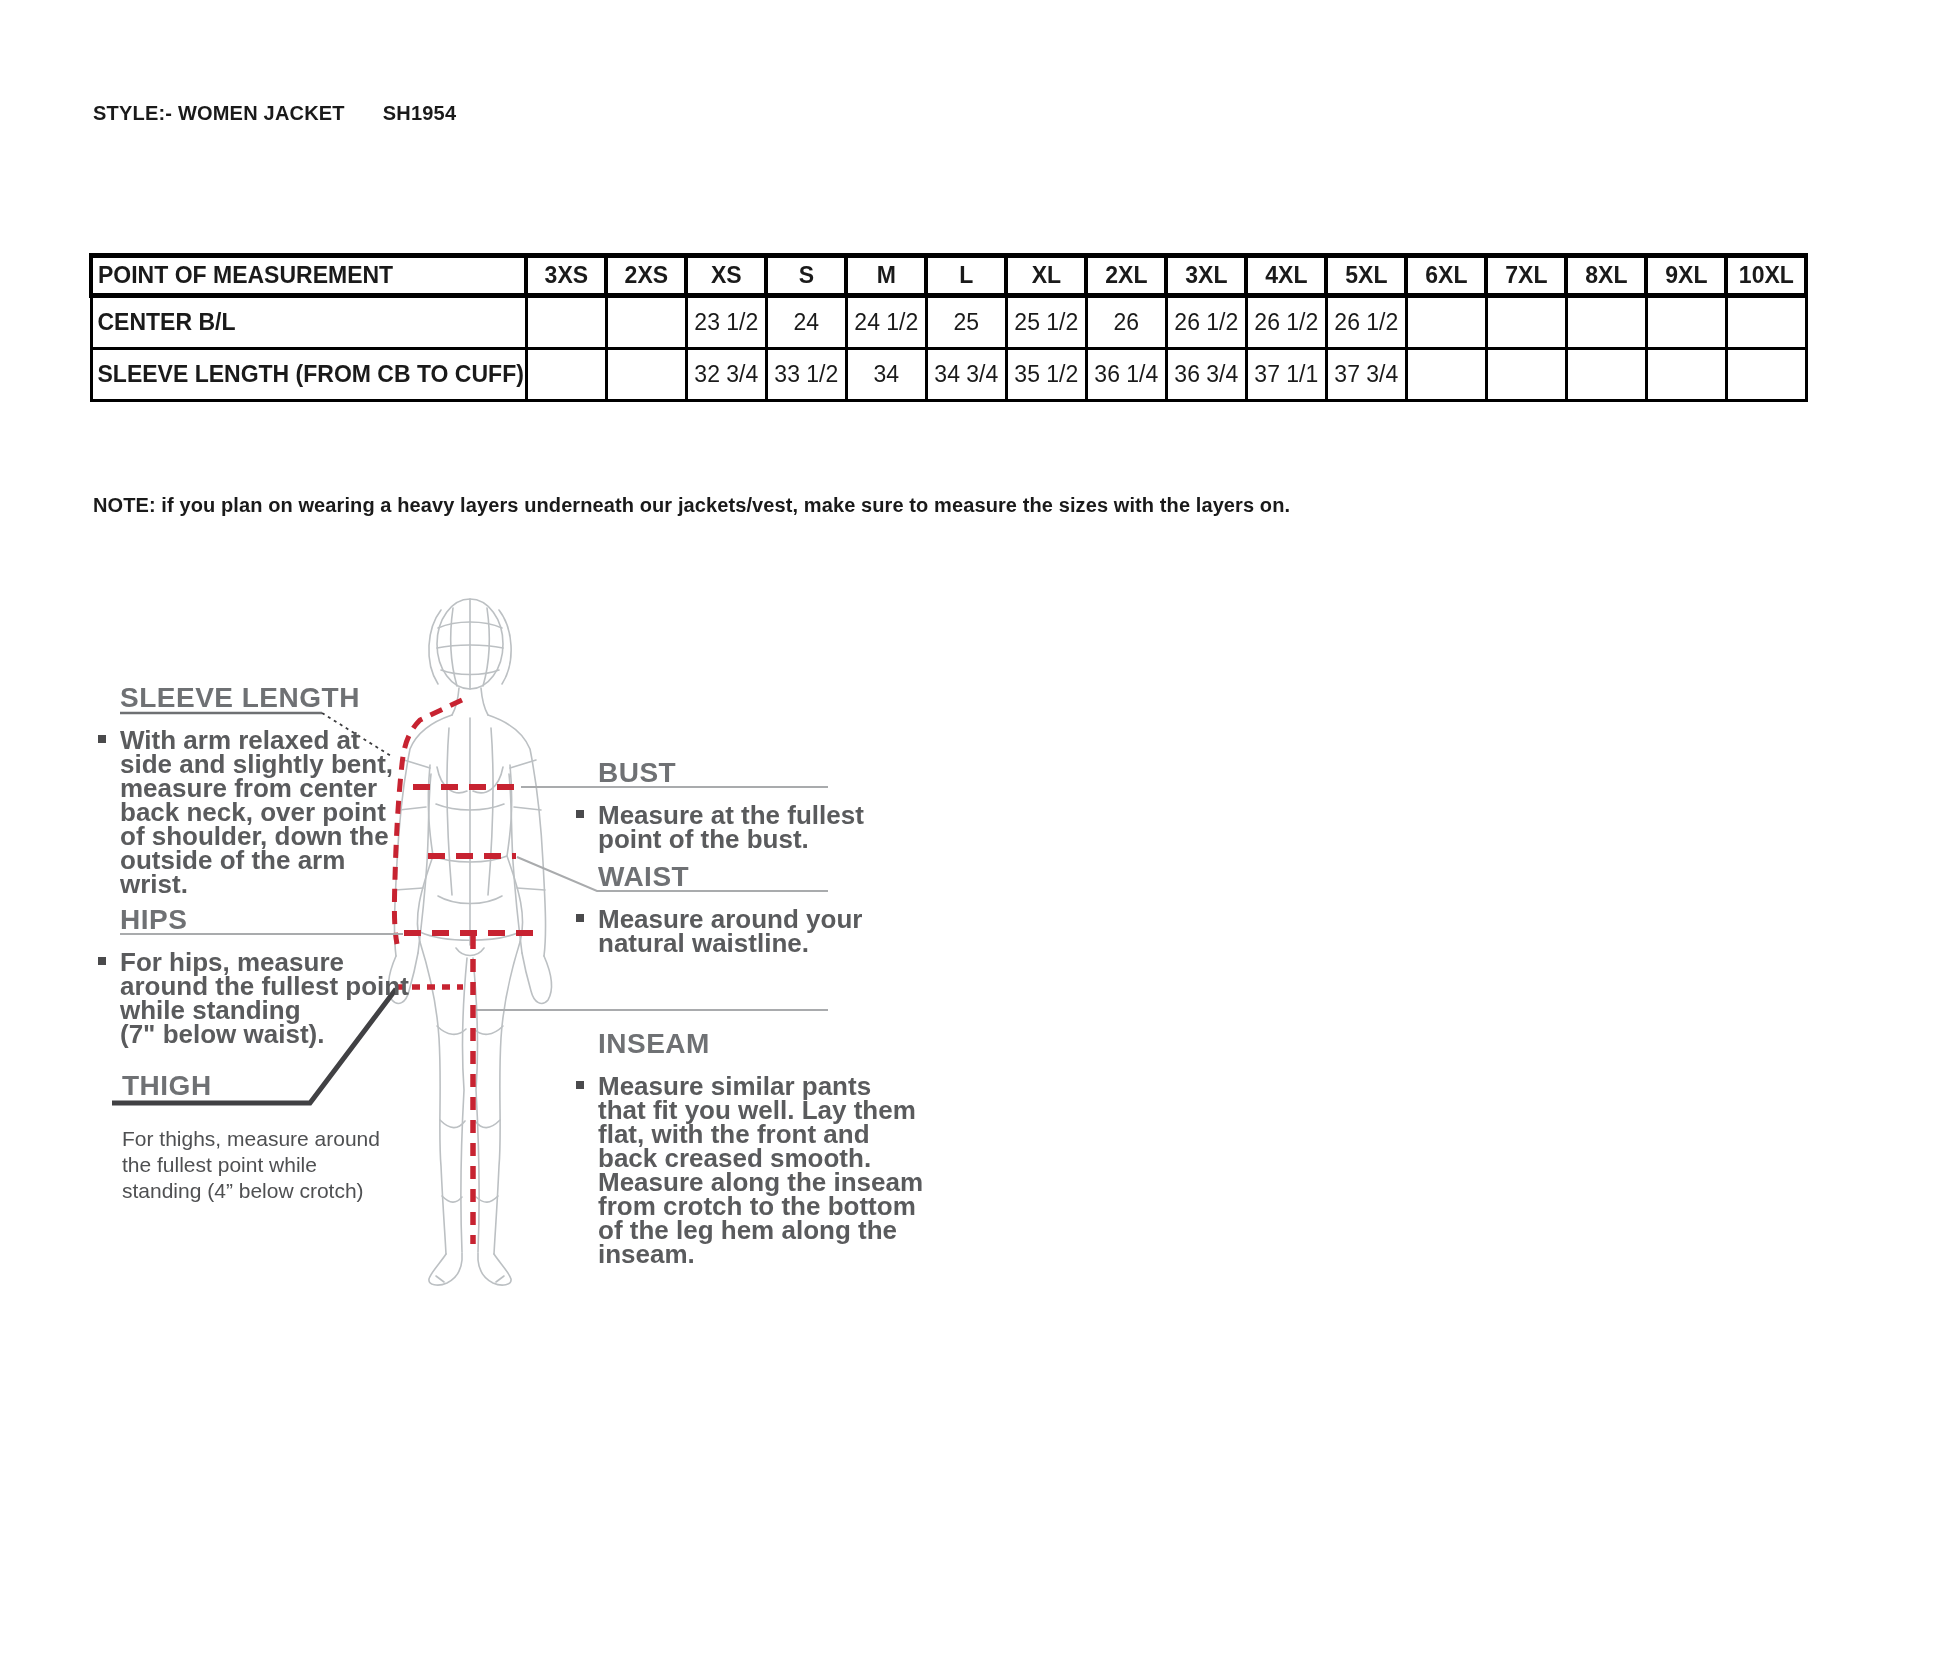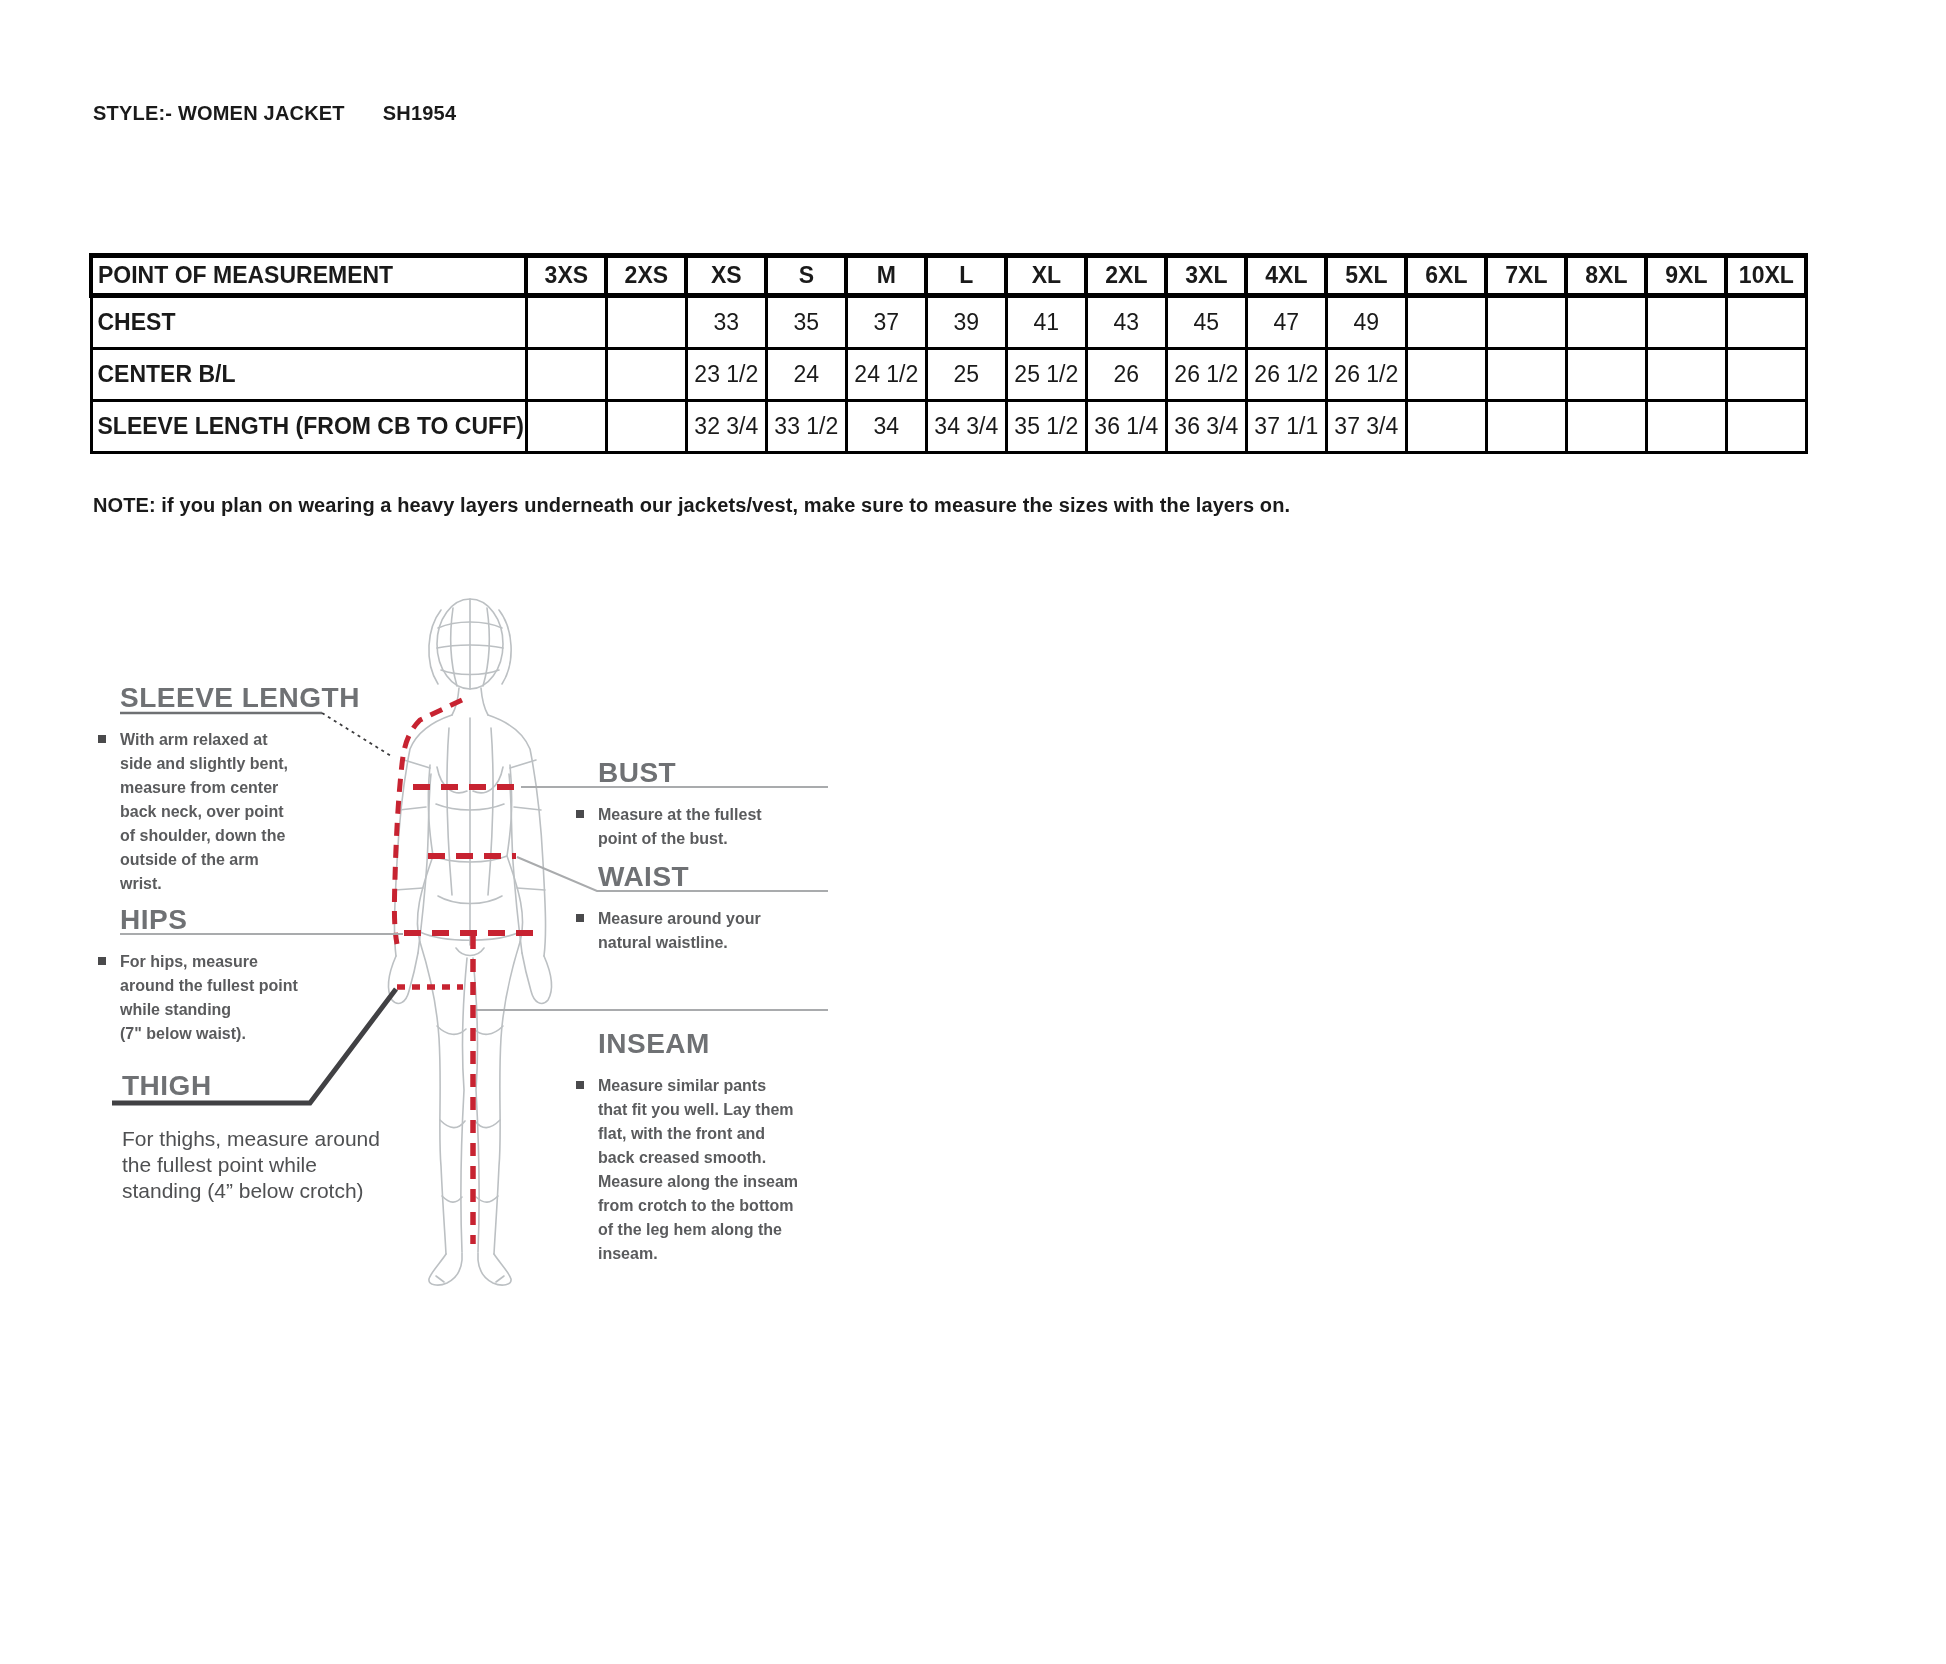--- a/index.html
+++ b/index.html
@@ -21,21 +21,21 @@
   .col-label{width:376px;}
   .col-size{width:80px;}
   
   .note-line{position:absolute;left:93px;top:494px;font-size:20px;font-weight:bold;letter-spacing:.1px;white-space:nowrap;}
   
   .diagram-svg{position:absolute;left:0;top:560px;width:900px;height:740px;}
   .m-section{position:absolute;}
   .m-heading{font-size:28px;font-weight:bold;color:#6f7174;letter-spacing:.5px;white-space:nowrap;}
   .m-para{display:flex;align-items:flex-start;margin-top:14px;}
   .m-bullet{width:8px;height:8px;background:#4a4a4c;margin:7px 14px 0 0;flex:none;}
-  .m-text{font-size:16px;line-height:24px;font-weight:bold;color:#5a5b5d;white-space:pre-line;}
+  .m-text{font-size:26px;line-height:24px;font-weight:bold;color:#5a5b5d;white-space:pre-line;}
   .m-text.plain{font-weight:normal;color:#4f5052;font-size:21px;line-height:26px;}
 </style>
 </head>
 <body>
 
 <div class="doc-title">
   <span>STYLE:- WOMEN JACKET</span><span class="code">SH1954</span>
 </div>
 
 <div class="size-table-wrap">
@@ -75,39 +75,20 @@
           <th>5XL</th>
           <th>6XL</th>
           <th>7XL</th>
           <th>8XL</th>
           <th>9XL</th>
           <th>10XL</th>
         </tr>
       </thead>
       <tbody>
         <tr>
-          <th>CHEST</th>
-          <td></td>
-          <td></td>
-          <td>33</td>
-          <td>35</td>
-          <td>37</td>
-          <td>39</td>
-          <td>41</td>
-          <td>43</td>
-          <td>45</td>
-          <td>47</td>
-          <td>49</td>
-          <td></td>
-          <td></td>
-          <td></td>
-          <td></td>
-          <td></td>
-        </tr>
-        <tr>
           <th>CENTER B/L</th>
           <td></td>
           <td></td>
           <td>23 1/2</td>
           <td>24</td>
           <td>24 1/2</td>
           <td>25</td>
           <td>25 1/2</td>
           <td>26</td>
           <td>26 1/2</td>

